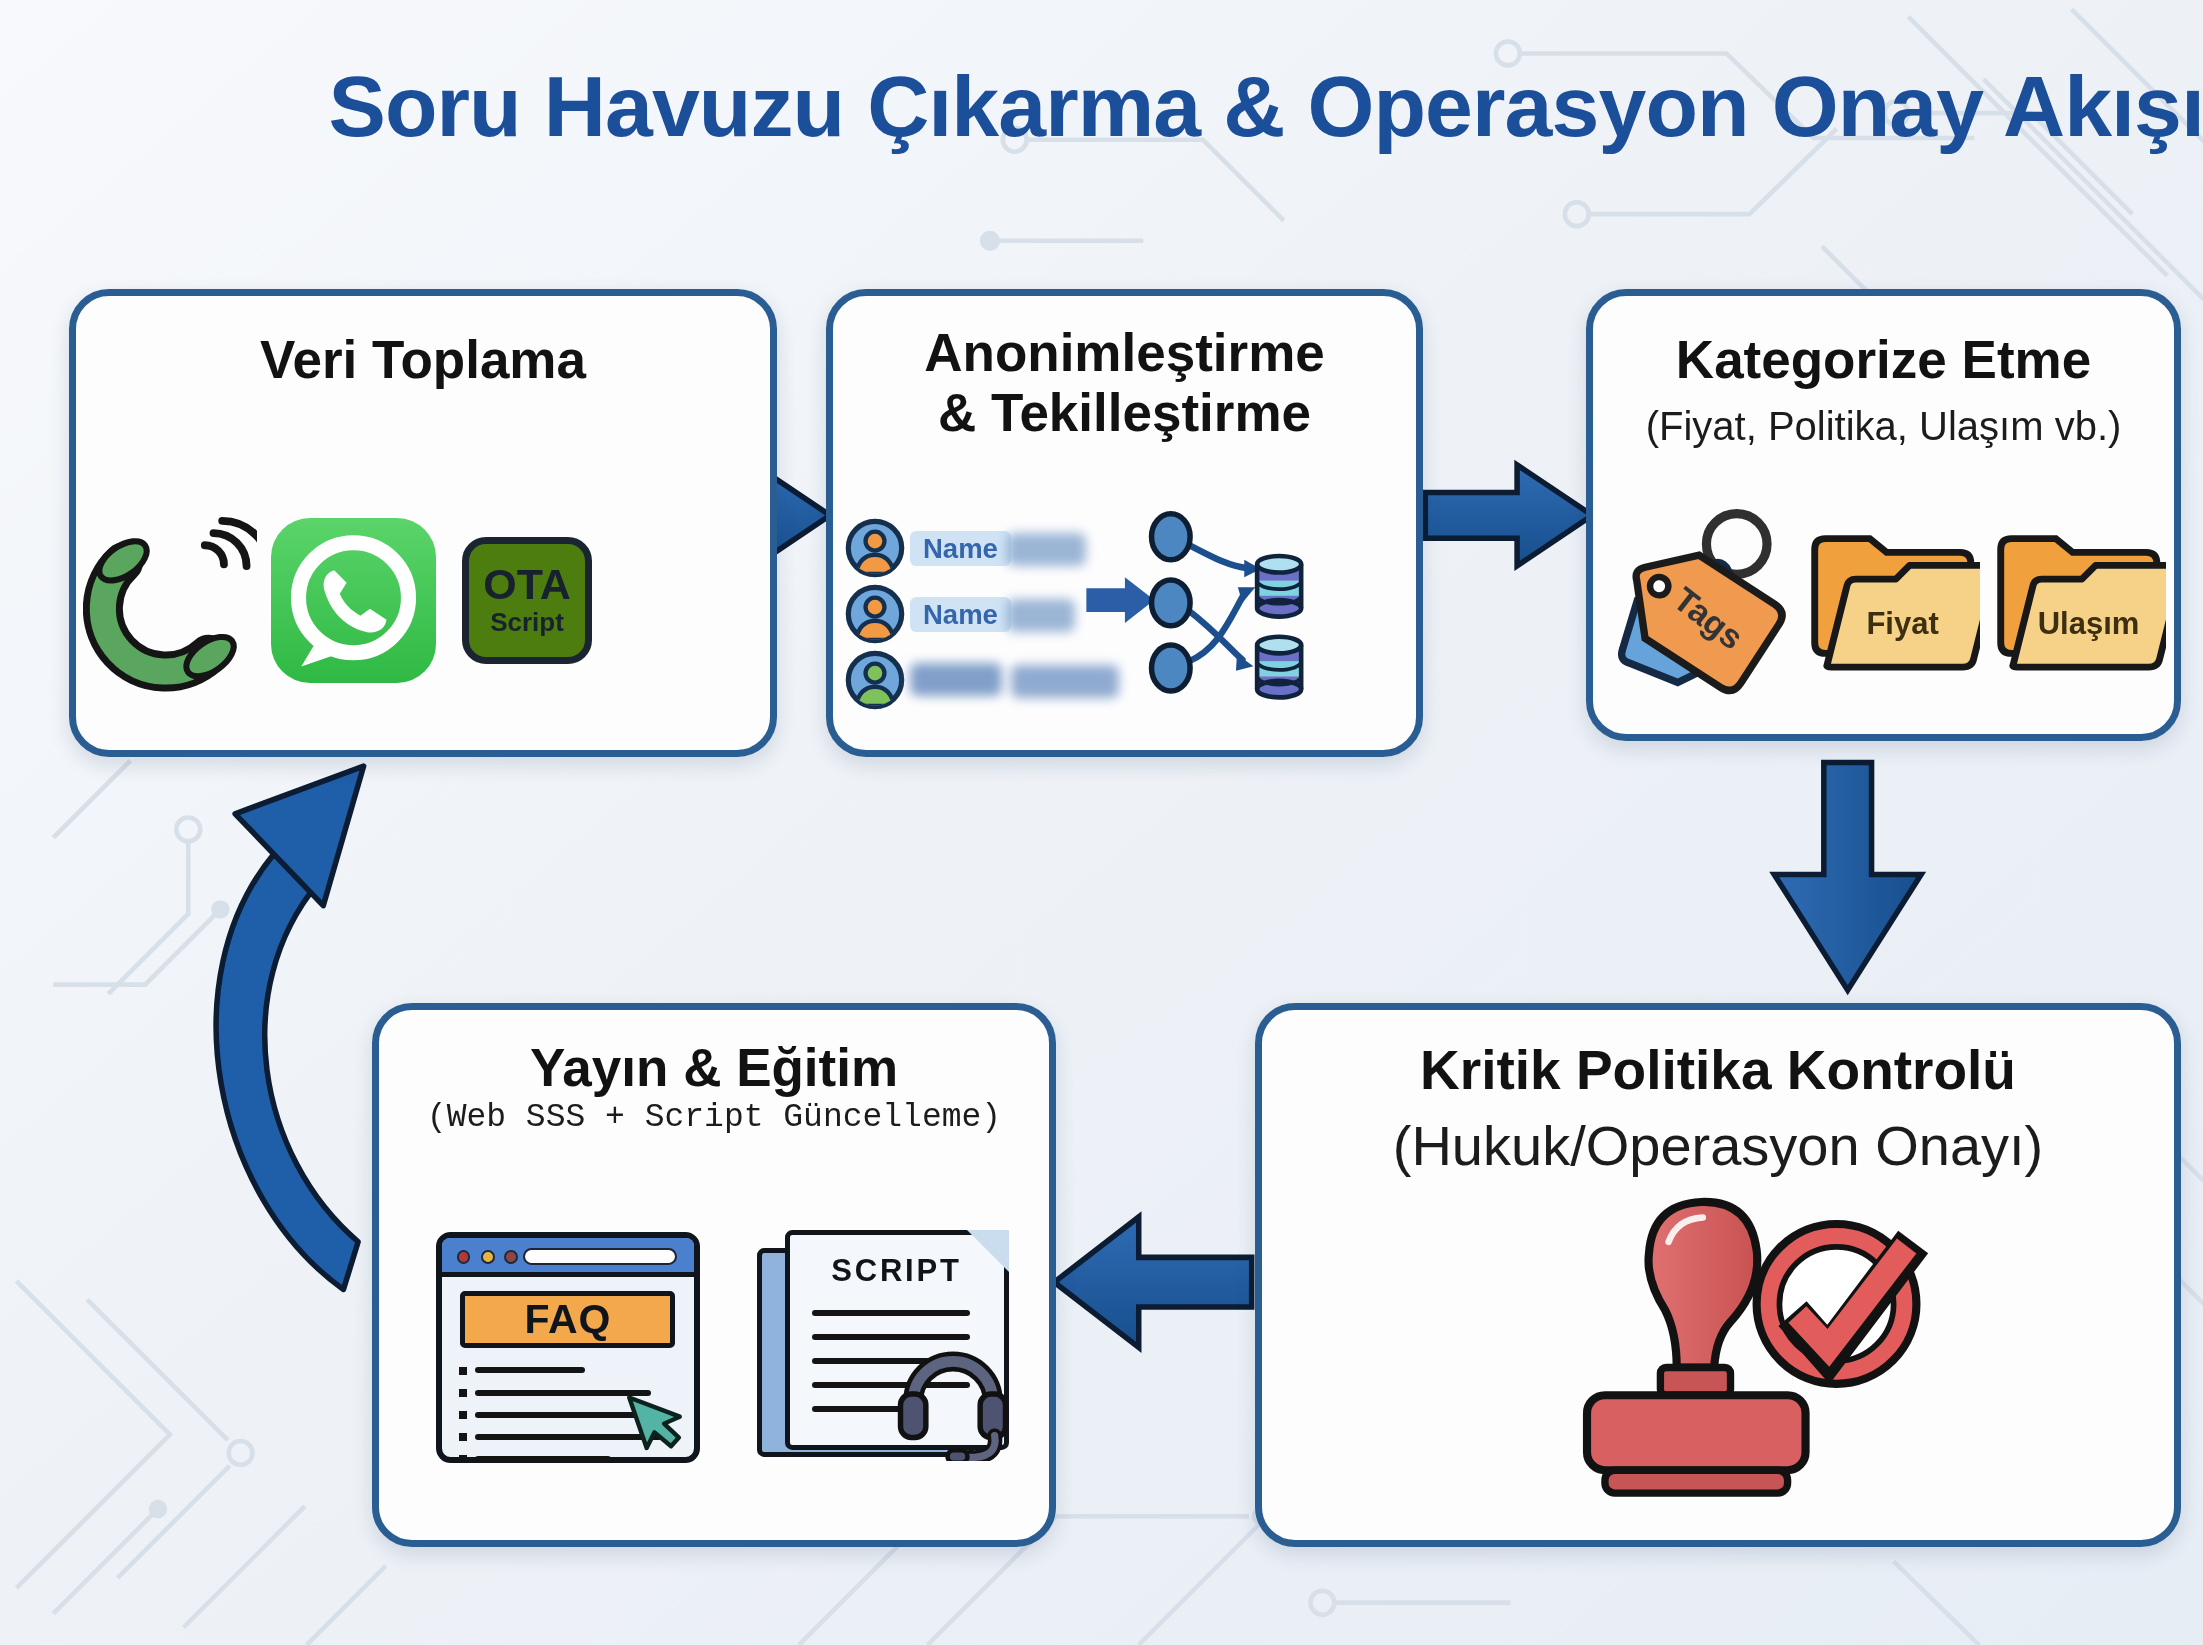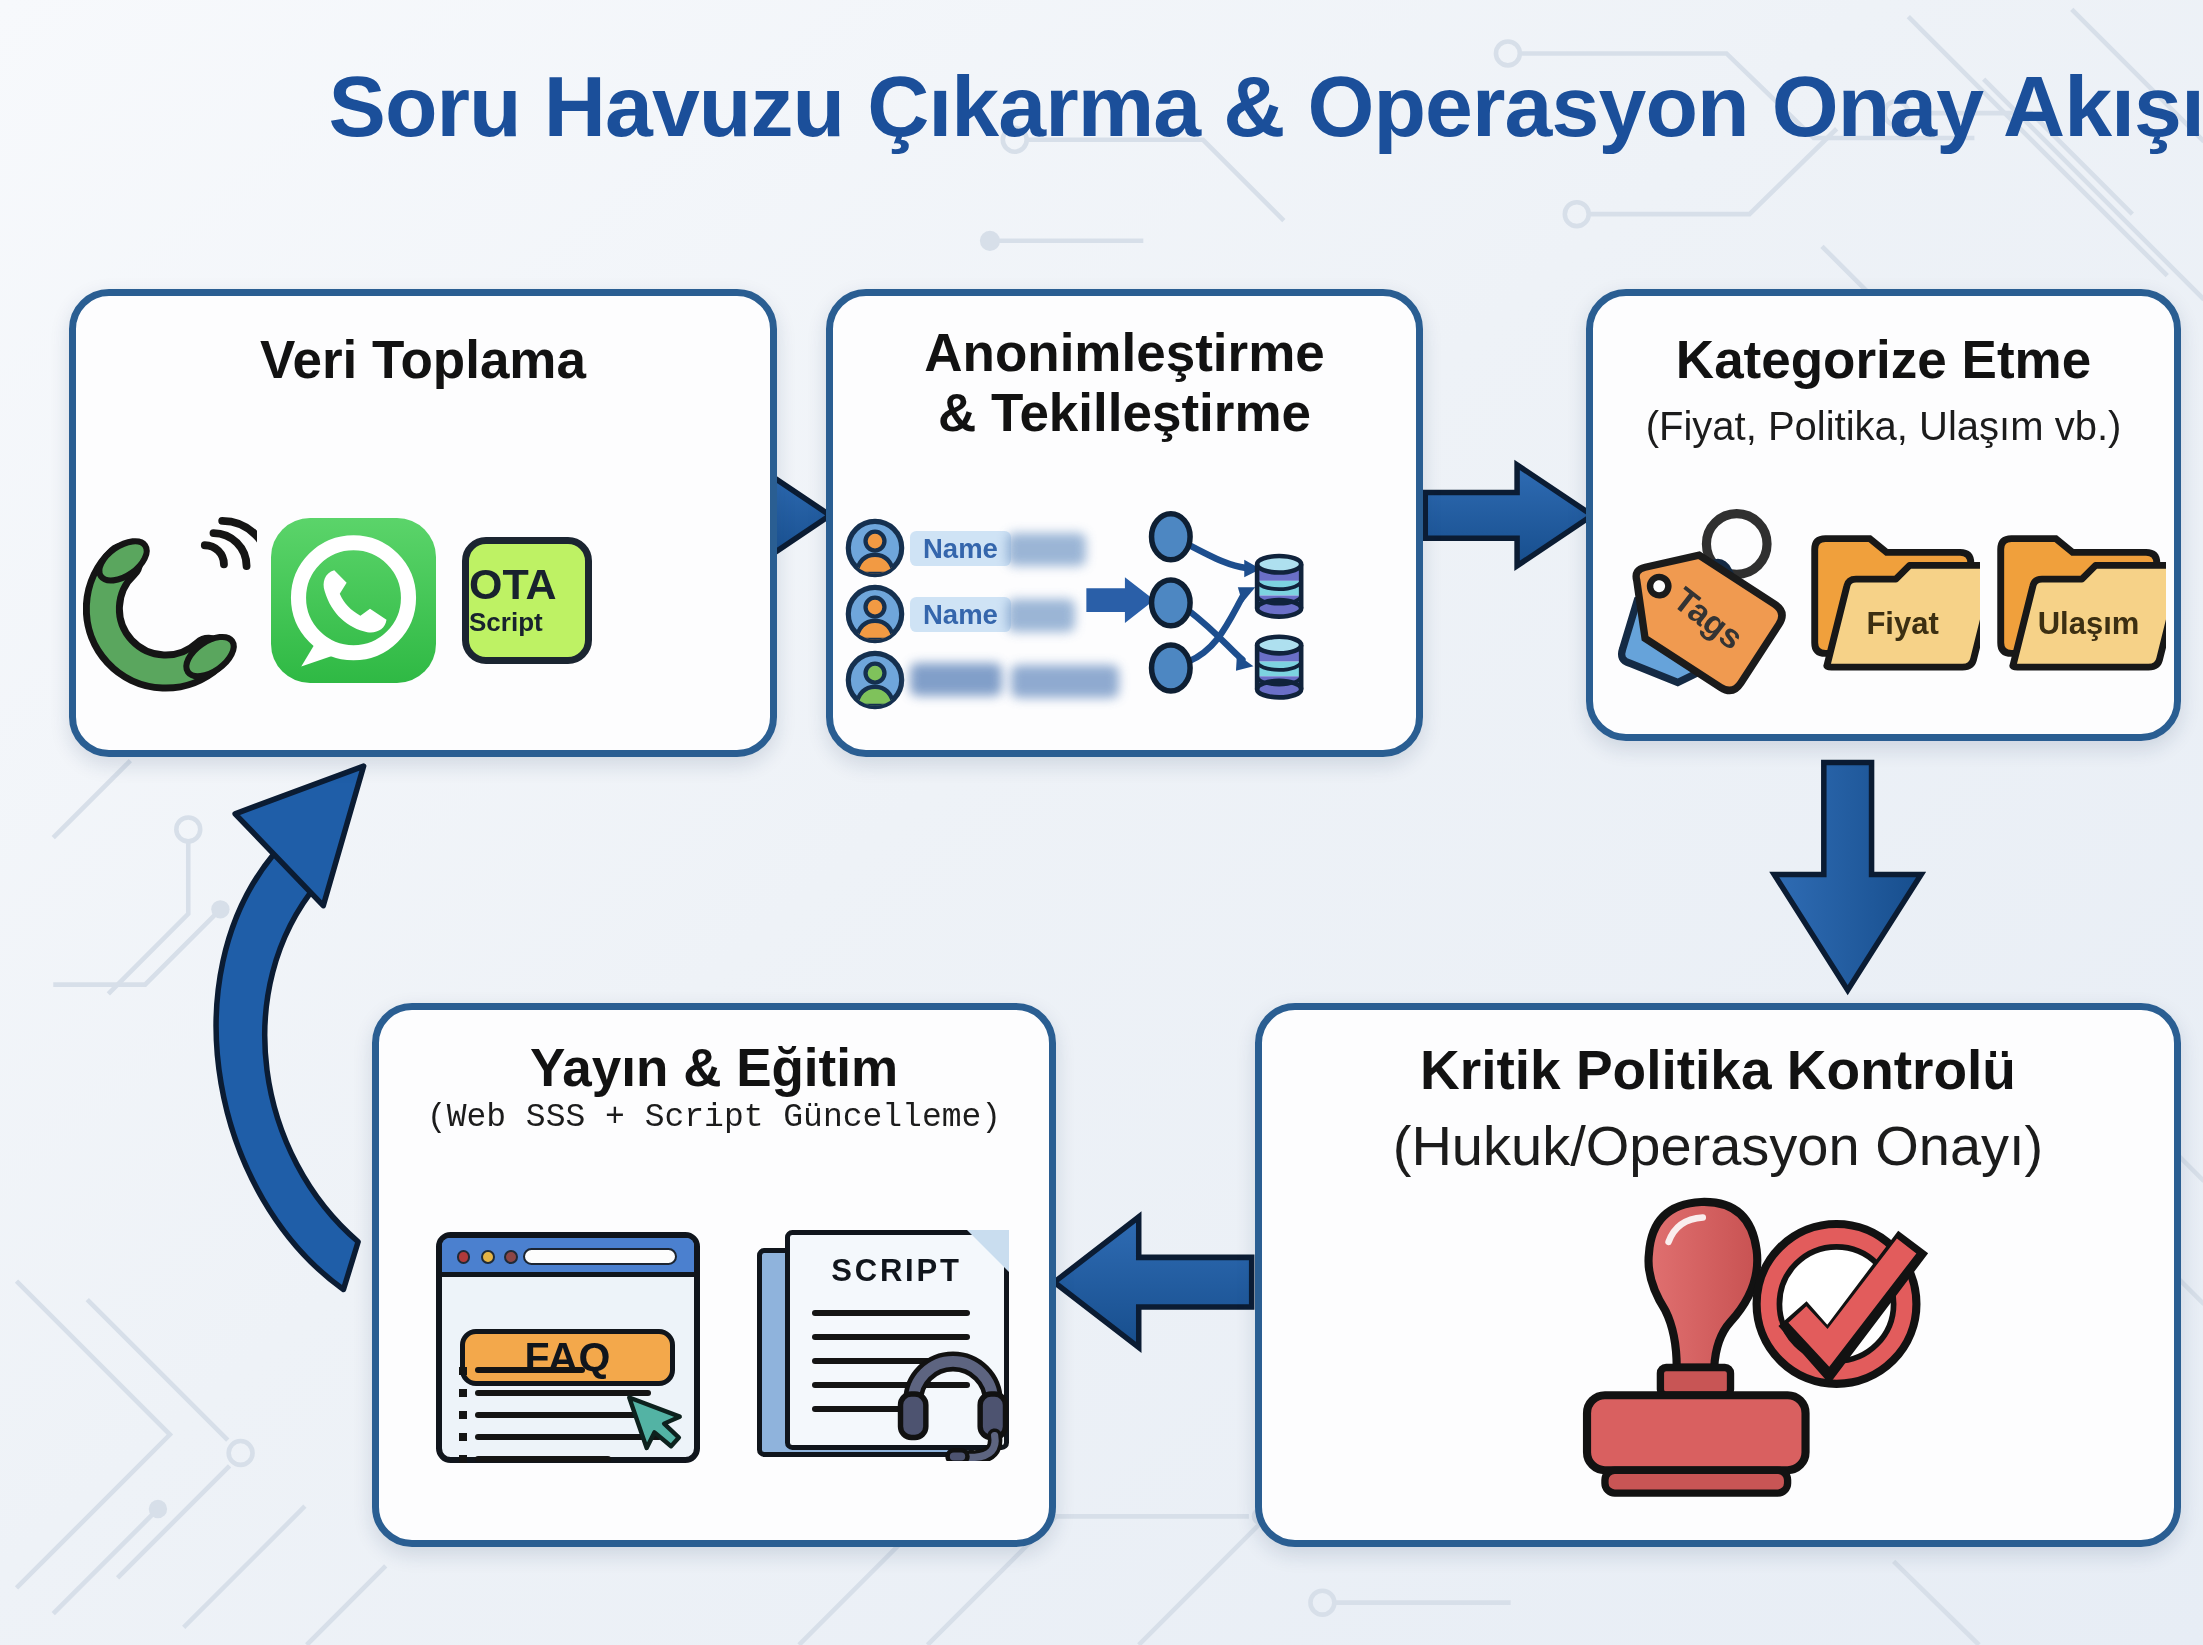--- a/index.html
+++ b/index.html
@@ -17,42 +17,42 @@
   .box{
     position:absolute;z-index:2;background:#fdfdfe;border:7.3px solid #2a5e92;
     border-radius:40px;box-shadow:0 7.3px 20px rgba(22,52,92,.14);
   }
   .box-title{position:absolute;left:0;right:0;text-align:center;font-weight:bold;color:#121212;font-size:53px;line-height:1.08;}
   .box-sub{position:absolute;left:0;right:0;text-align:center;font-weight:400;color:#1c1c1c;font-size:40px;}
   .abs{position:absolute;}
   
   .wa-tile{position:absolute;width:165px;height:165px;border-radius:39px;
     background:linear-gradient(180deg,#5bd46a 0%,#2fb944 100%);}
-  .ota-tile{position:absolute;width:130px;height:127px;border-radius:24px;background:#bef264;
-    border:7.3px solid #1b2531;display:flex;flex-direction:column;align-items:flex-start;justify-content:center;}
+  .ota-tile{position:absolute;width:130px;height:127px;border-radius:24px;background:#4d7c0f;
+    border:7.3px solid #1b2531;display:flex;flex-direction:column;align-items:center;justify-content:center;}
   .ota-t1{font-size:43px;font-weight:bold;color:#18222e;line-height:1;}
   .ota-t2{font-size:26px;font-weight:bold;color:#18222e;line-height:1.25;}
   
   .name-chip{position:absolute;height:35px;background:#cfe3f5;border-radius:6.4px;
     display:flex;align-items:center;justify-content:center;padding:0 13px;}
   .name-chip span{font-size:27.5px;font-weight:bold;color:#3566ac;}
   .blur-bar{position:absolute;height:33px;border-radius:7.3px;filter:blur(5.5px);opacity:.85;}
   
   .tag-text{position:absolute;font-size:34px;font-weight:bold;color:#343434;transform:rotate(38deg);}
   .folder{position:absolute;width:176px;height:162px;}
   .folder-label{position:absolute;left:12%;right:0;top:56%;text-align:center;
     font-size:31px;font-weight:bold;color:#3c2f12;}
   
   .browser{position:absolute;width:264px;height:231px;background:#edf3f9;border:6.4px solid #10151c;border-radius:14.7px;}
   .browser-top{position:absolute;left:0;right:0;top:0;height:39px;background:#4b80cf;
     border-bottom:5.5px solid #10151c;border-radius:7.3px 7.3px 0 0;}
   .bdot{position:absolute;top:12px;width:13.8px;height:13.8px;border-radius:50%;border:2.8px solid #202a36;}
   .addr{position:absolute;top:10px;left:81px;width:154px;height:17.4px;background:#fdfdfd;border:2.8px solid #1c2531;border-radius:9.2px;}
   .faq-banner{position:absolute;left:18.4px;top:53px;width:215px;height:57px;background:#f3a84b;
-    border:5.5px solid #10151c;border-radius:16px;display:flex;align-items:center;justify-content:center;margin-top:38px;}
+    border:5.5px solid #10151c;border-radius:5px;display:flex;align-items:center;justify-content:center;}
   .faq-banner span{font-size:41px;font-weight:bold;color:#10151c;letter-spacing:0.9px;}
   .tline{position:absolute;height:6.4px;background:#141414;border-radius:3.7px;}
   .tbullet{position:absolute;width:8.3px;height:8.3px;background:#141414;}
   .scriptdoc{position:absolute;width:263px;height:231px;}
   .doc-back{position:absolute;left:0;top:18.4px;width:217px;height:209px;background:#8fb3dc;border:5.5px solid #10151c;border-radius:7.3px;}
   .doc-front{position:absolute;left:27.5px;top:0;width:224px;height:220px;background:#f4f8fc;border:5.5px solid #10151c;border-radius:7.3px;}
   .doc-fold{position:absolute;top:-5.5px;right:-5.5px;width:0;height:0;
     border-style:solid;border-width:0 42px 42px 0;border-color:transparent #c9ddef transparent transparent;}
   .doc-title{position:absolute;left:0;right:0;top:18.4px;text-align:center;font-size:31px;font-weight:bold;
     letter-spacing:2.8px;color:#10151c;}

